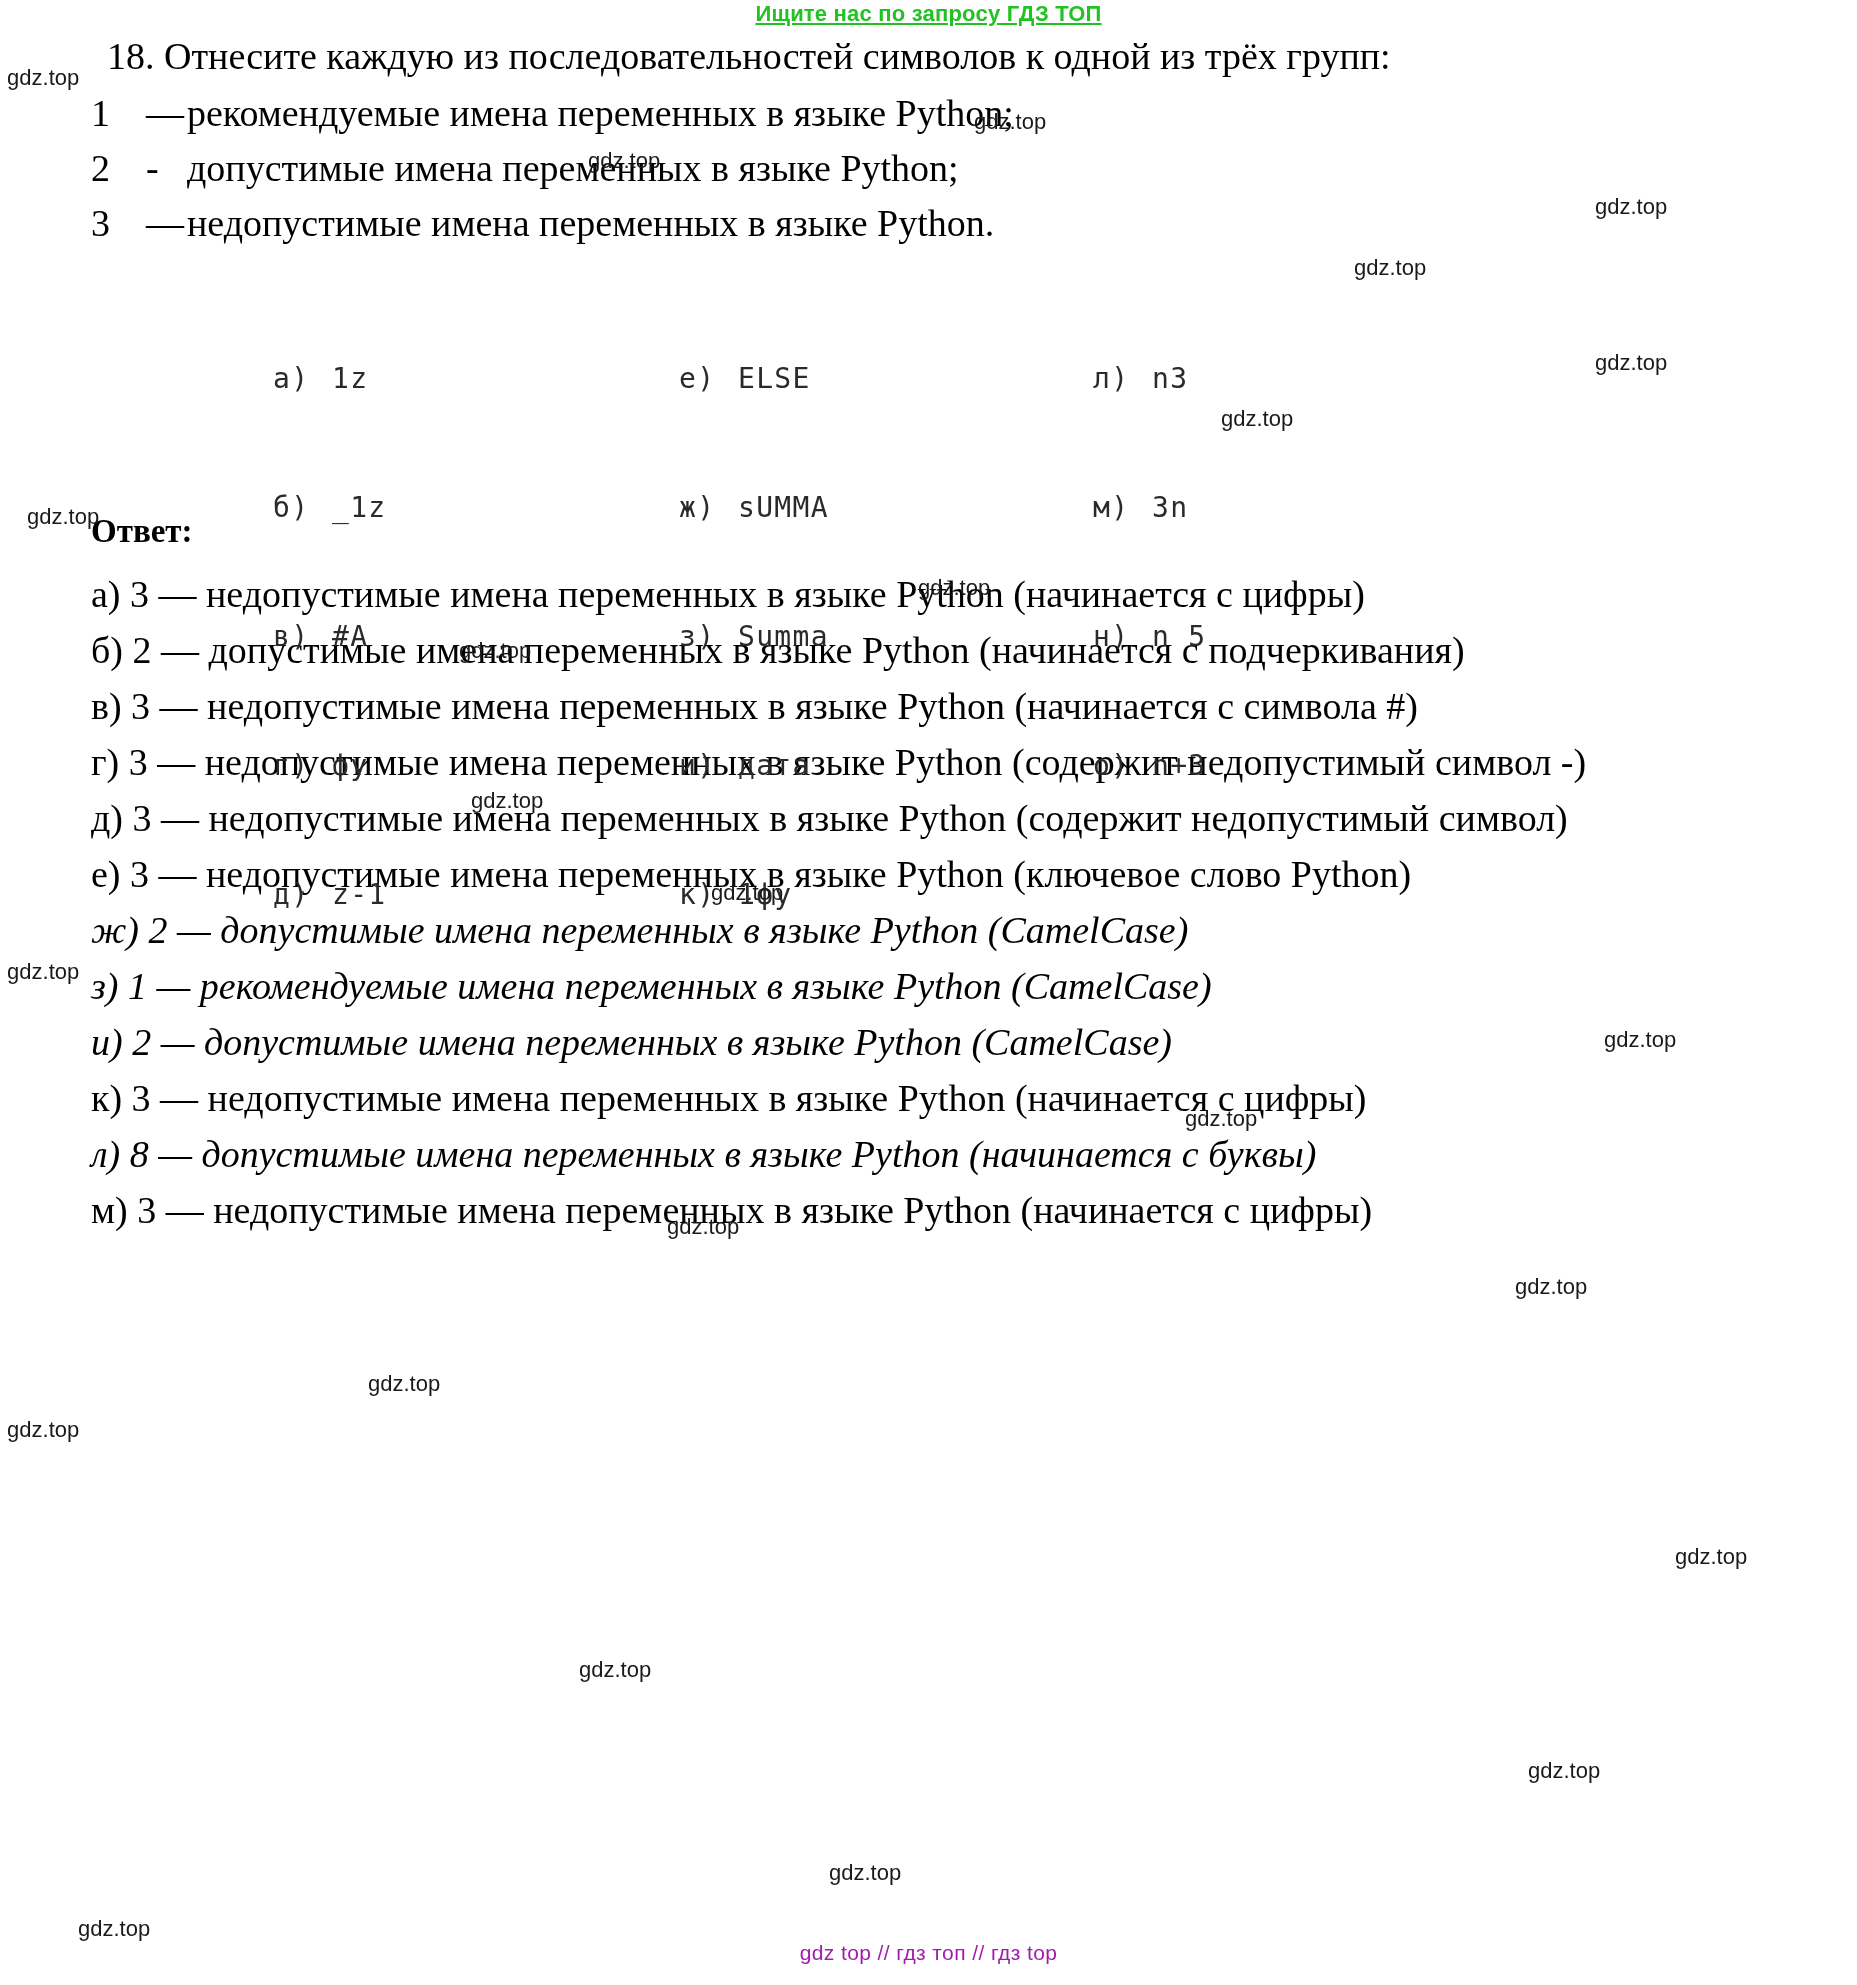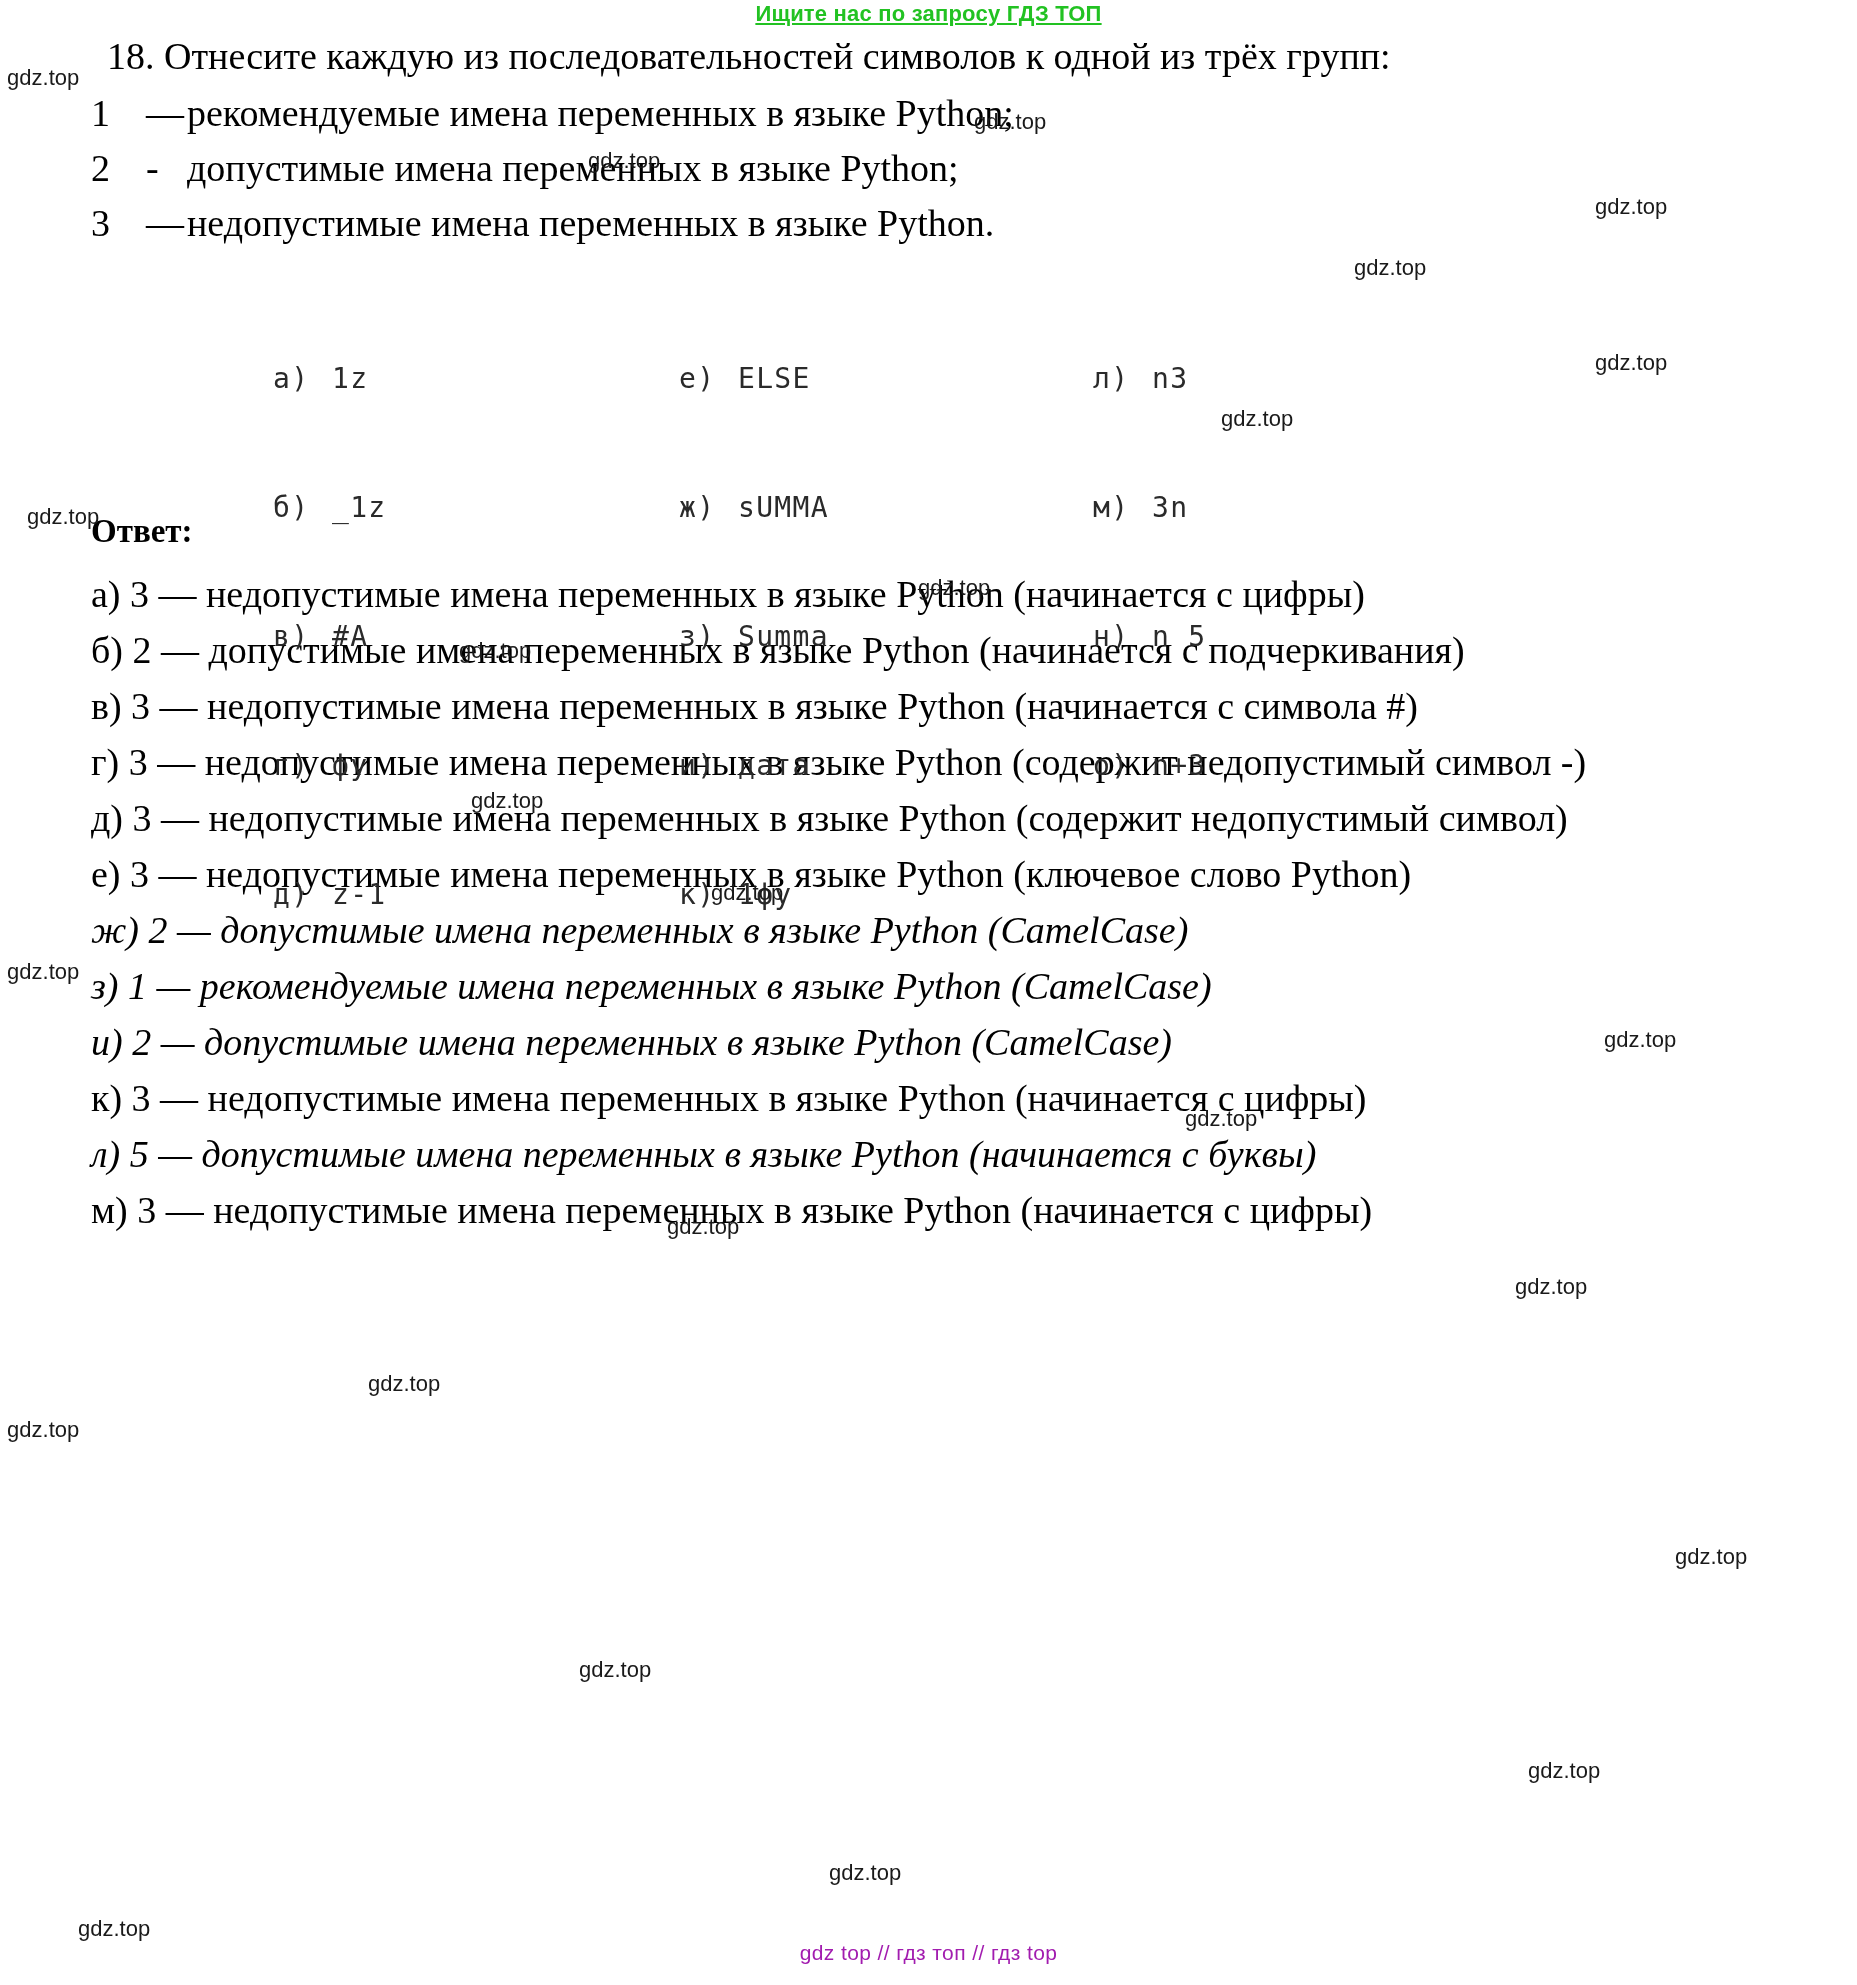--- a/index.html
+++ b/index.html
@@ -189,21 +189,21 @@
     <li class="answer-item">а) 3 — недопустимые имена переменных в языке Python (начинается с цифры)</li>
     <li class="answer-item">б) 2 — допустимые имена переменных в языке Python (начинается с подчеркивания)</li>
     <li class="answer-item">в) 3 — недопустимые имена переменных в языке Python (начинается с символа #)</li>
     <li class="answer-item">г) 3 — недопустимые имена переменных в языке Python (содержит недопустимый символ -)</li>
     <li class="answer-item">д) 3 — недопустимые имена переменных в языке Python (содержит недопустимый символ)</li>
     <li class="answer-item">е) 3 — недопустимые имена переменных в языке Python (ключевое слово Python)</li>
     <li class="answer-item nojust">ж) 2 — допустимые имена переменных в языке Python (CamelCase)</li>
     <li class="answer-item nojust">з) 1 — рекомендуемые имена переменных в языке Python (CamelCase)</li>
     <li class="answer-item nojust">и) 2 — допустимые имена переменных в языке Python (CamelCase)</li>
     <li class="answer-item">к) 3 — недопустимые имена переменных в языке Python (начинается с цифры)</li>
-    <li class="answer-item nojust">л) 5 — допустимые имена переменных в языке Python (начинается с буквы)</li>
+    <li class="answer-item nojust">л) 8 — допустимые имена переменных в языке Python (начинается с буквы)</li>
     <li class="answer-item">м) 3 — недопустимые имена переменных в языке Python (начинается с цифры)</li>
   </ul>
 
 </div>
 
 <div id="watermark-layer">
     <div class="wm" style="left: 7.1px; top: 67px;">gdz.top</div>
     <div class="wm" style="left: 974px; top: 111px;">gdz.top</div>
     <div class="wm" style="left: 588px; top: 150px;">gdz.top</div>
     <div class="wm" style="left: 1595px; top: 196px;">gdz.top</div>

